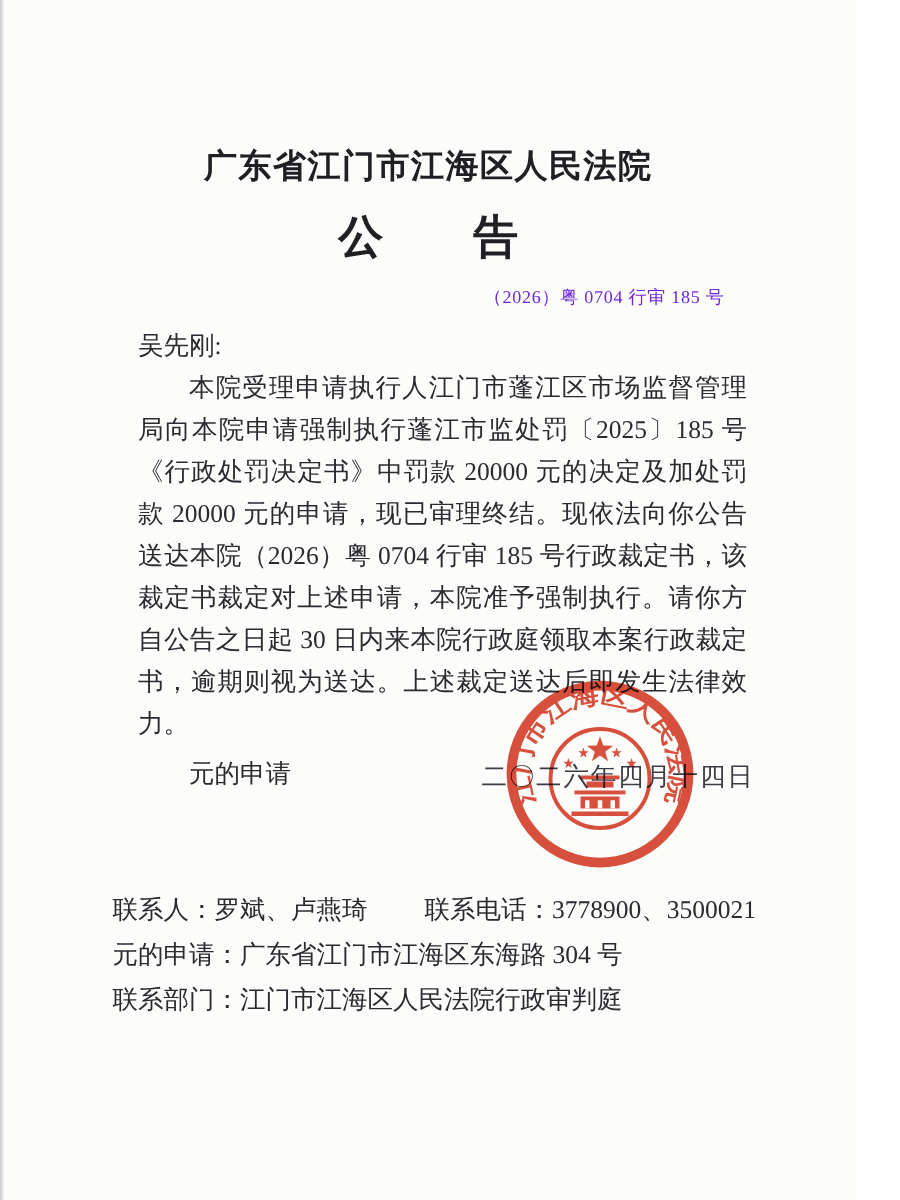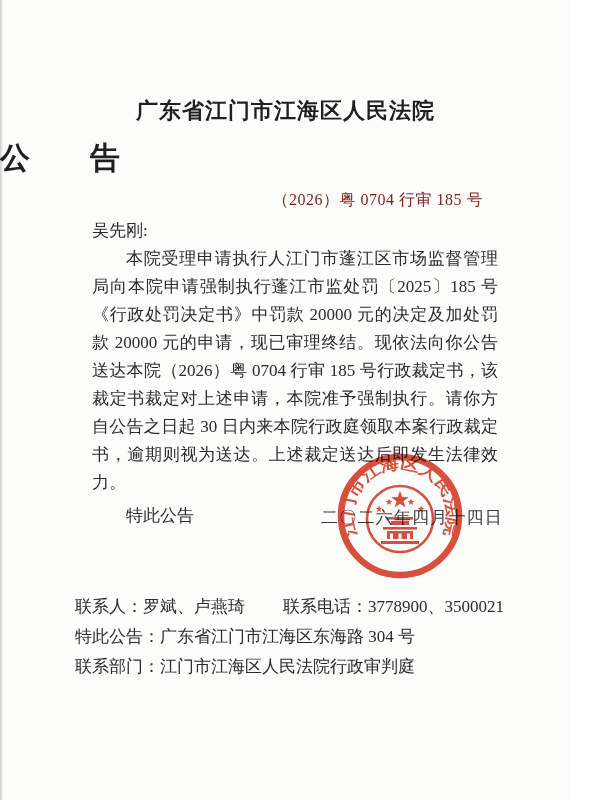--- a/index.html
+++ b/index.html
@@ -19,26 +19,26 @@
     background:linear-gradient(to right,#9aa3a0,rgba(250,250,248,0));
     opacity:.55;
   }
   .court-name{
     position:absolute;top:96px;left:0;width:100%;
     text-align:center;font-size:22px;font-weight:bold;
     letter-spacing:1px;color:#1f1f24;
   }
   .doc-title{
     position:absolute;top:138px;left:0;width:100%;
-    text-align:left;font-size:30px;font-weight:bold;
+    text-align:center;font-size:30px;font-weight:bold;
     color:#1f1f24;white-space:pre;
   }
   .case-number{
     position:absolute;top:190px;right:88px;
-    font-size:16px;color:#7f1d1d;letter-spacing:.5px;
+    font-size:12px;color:#6d28d9;letter-spacing:.5px;
   }
   .content{
     position:absolute;top:217px;left:75px;right:73px;
     font-size:17px;line-height:28px;text-align:justify;
     color:#2a2a30;
     margin-left:17px;
   }
   .addressee{text-indent:0;}
   .body-par{margin:0;text-indent:2em;}
   .closing{text-indent:2em;margin-top:5px;}
@@ -64,21 +64,21 @@
 <div class="page">
   <div class="scan-edge"></div>
 
   <div class="court-name">广东省江门市江海区人民法院</div>
   <div class="doc-title">公　　告</div>
   <div class="case-number">（2026）粤 0704 行审 185 号</div>
 
   <div class="content">
     <div class="addressee">吴先刚:</div>
     <p class="body-par">本院受理申请执行人江门市蓬江区市场监督管理局向本院申请强制执行蓬江市监处罚〔2025〕185 号《行政处罚决定书》中罚款 20000 元的决定及加处罚款 20000 元的申请，现已审理终结。现依法向你公告送达本院（2026）粤 0704 行审 185 号行政裁定书，该裁定书裁定对上述申请，本院准予强制执行。请你方自公告之日起 30 日内来本院行政庭领取本案行政裁定书，逾期则视为送达。上述裁定送达后即发生法律效力。</p>
-    <div class="closing">特此公告</div>
+    <div class="closing">元的申请</div>
   </div>
 
   <div class="date-line">二〇二六年四月十四日</div>
 
   <svg class="seal" viewBox="0 0 140 140" xmlns="http://www.w3.org/2000/svg" aria-hidden="true">
     <defs>
       <path id="st" d="M0,-8 L1.9,-2.6 L7.6,-2.5 L3,1 L4.7,6.5 L0,3.2 L-4.7,6.5 L-3,1 L-7.6,-2.5 L-1.9,-2.6 Z"></path>
       <path id="sealArc" d="M 27.4,89.9 A 47,47 0 1 1 112.6,89.9" fill="none"></path>
     </defs>
 
@@ -105,19 +105,19 @@
       <rect x="7" y="14.5" width="3" height="5.5" fill="#fcfcfa"></rect>
       <rect x="-19" y="22" width="38" height="3"></rect>
     </g>
   </svg>
 
   <div class="contacts">
     <div class="contact-row">
       <span>联系人：</span><span>罗斌、卢燕琦</span><span class="contact-phone">联系电话：</span><span>3778900、3500021</span>
     </div>
     <div class="contact-row">
-      <span>特此公告：</span><span>广东省江门市江海区东海路 304 号</span>
+      <span>元的申请：</span><span>广东省江门市江海区东海路 304 号</span>
     </div>
     <div class="contact-row">
       <span>联系部门：</span><span>江门市江海区人民法院行政审判庭</span>
     </div>
   </div>
 </div>
 
 </body></html>

